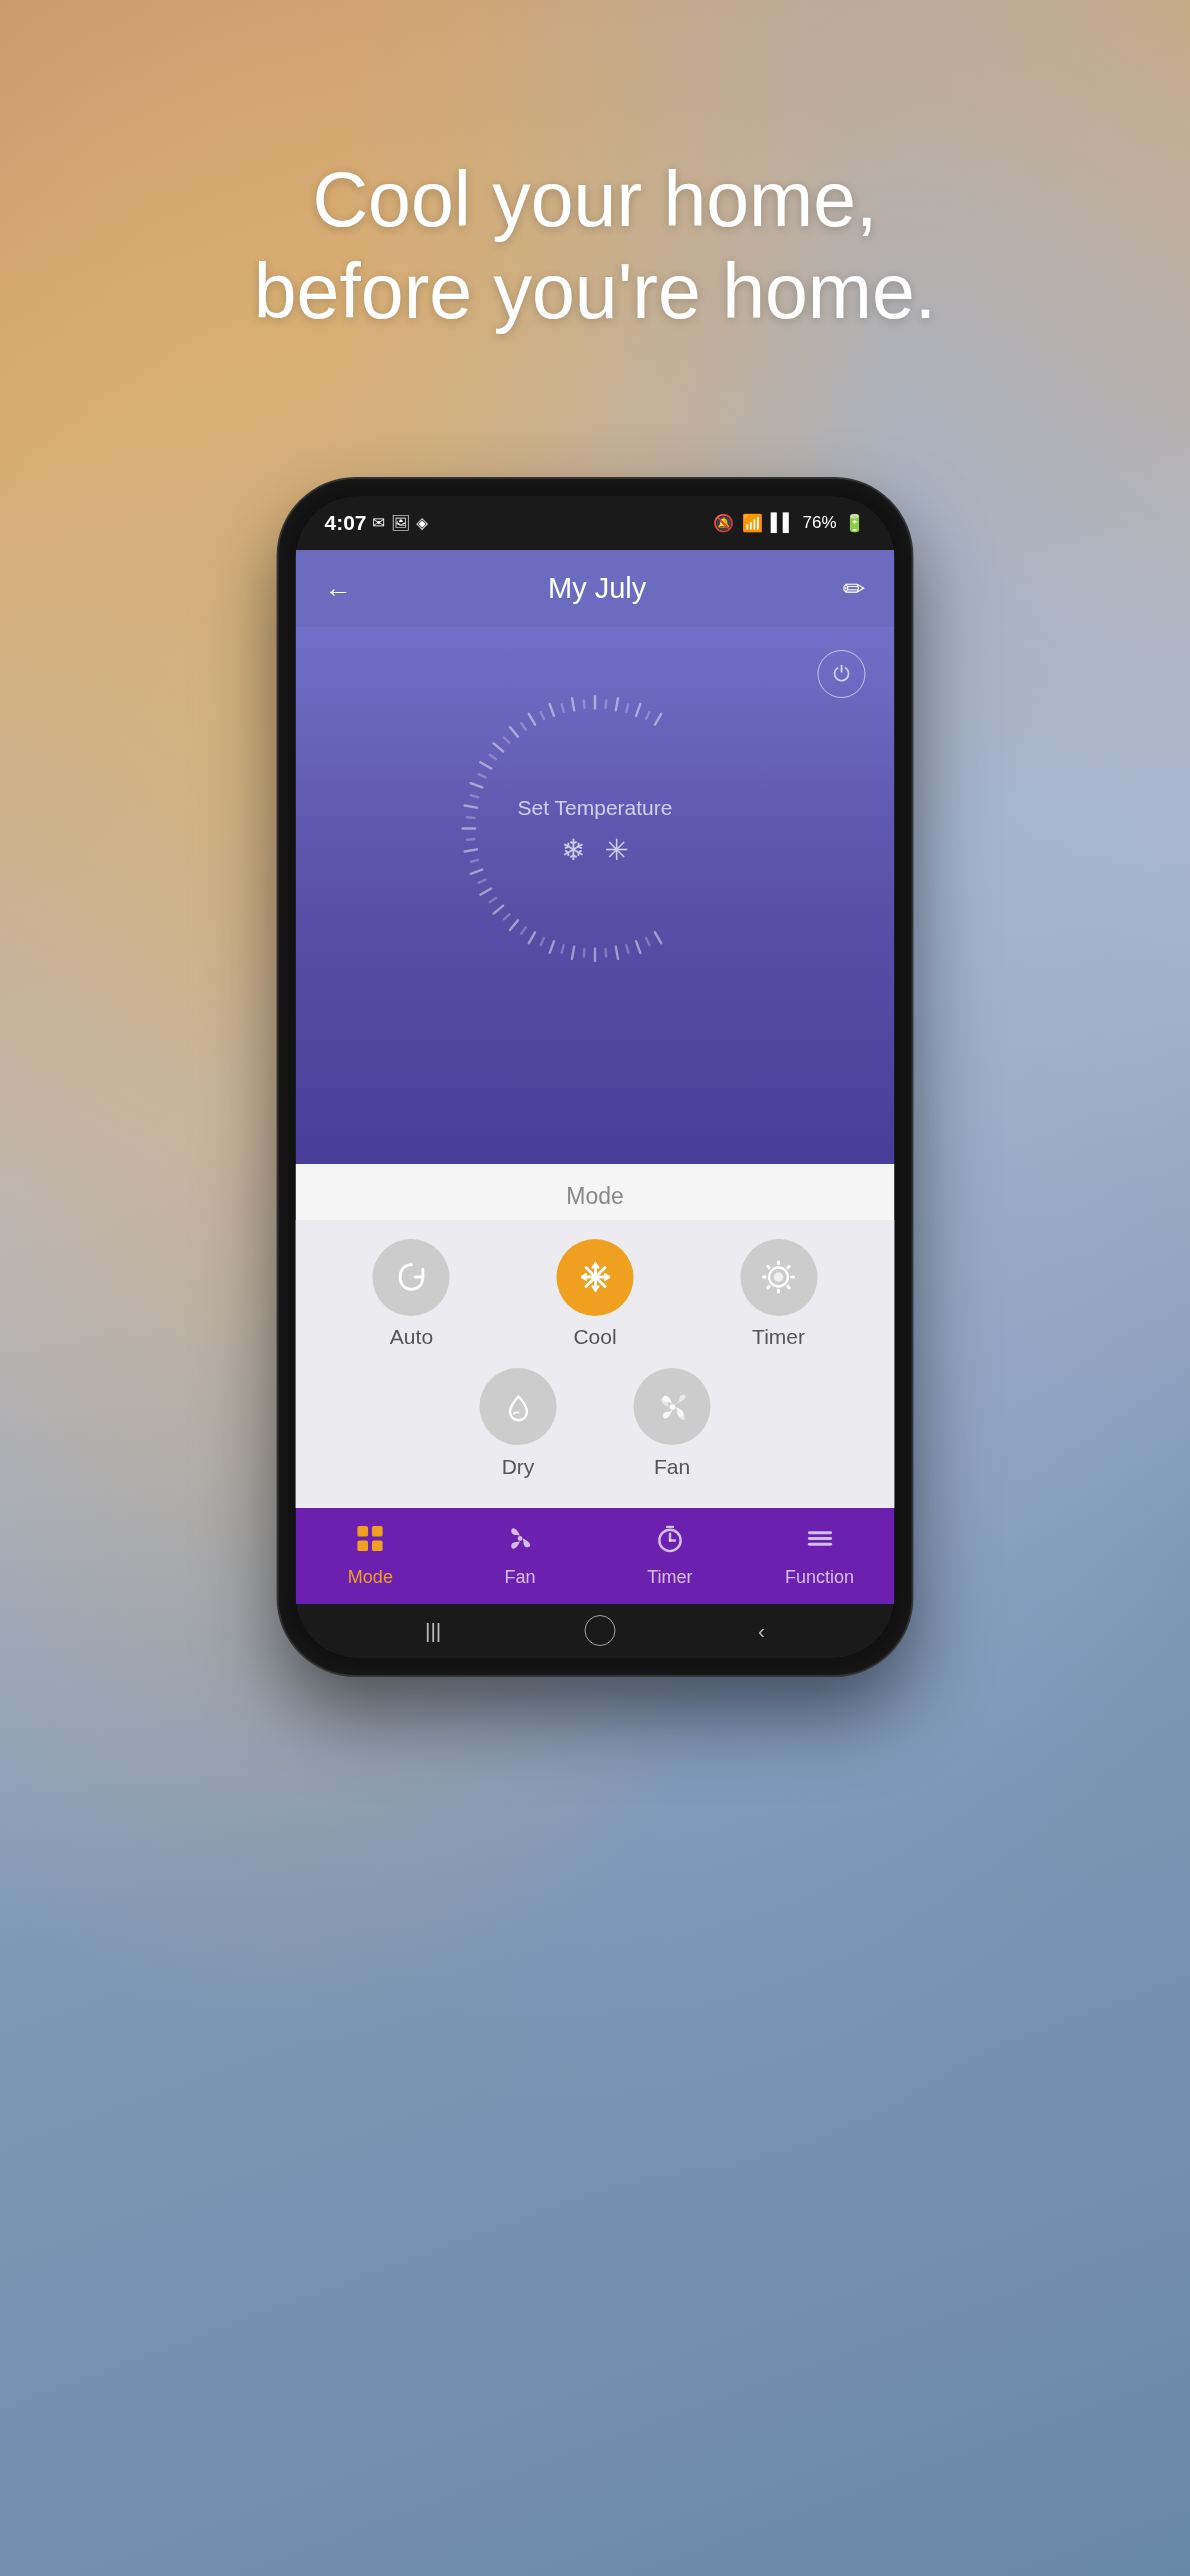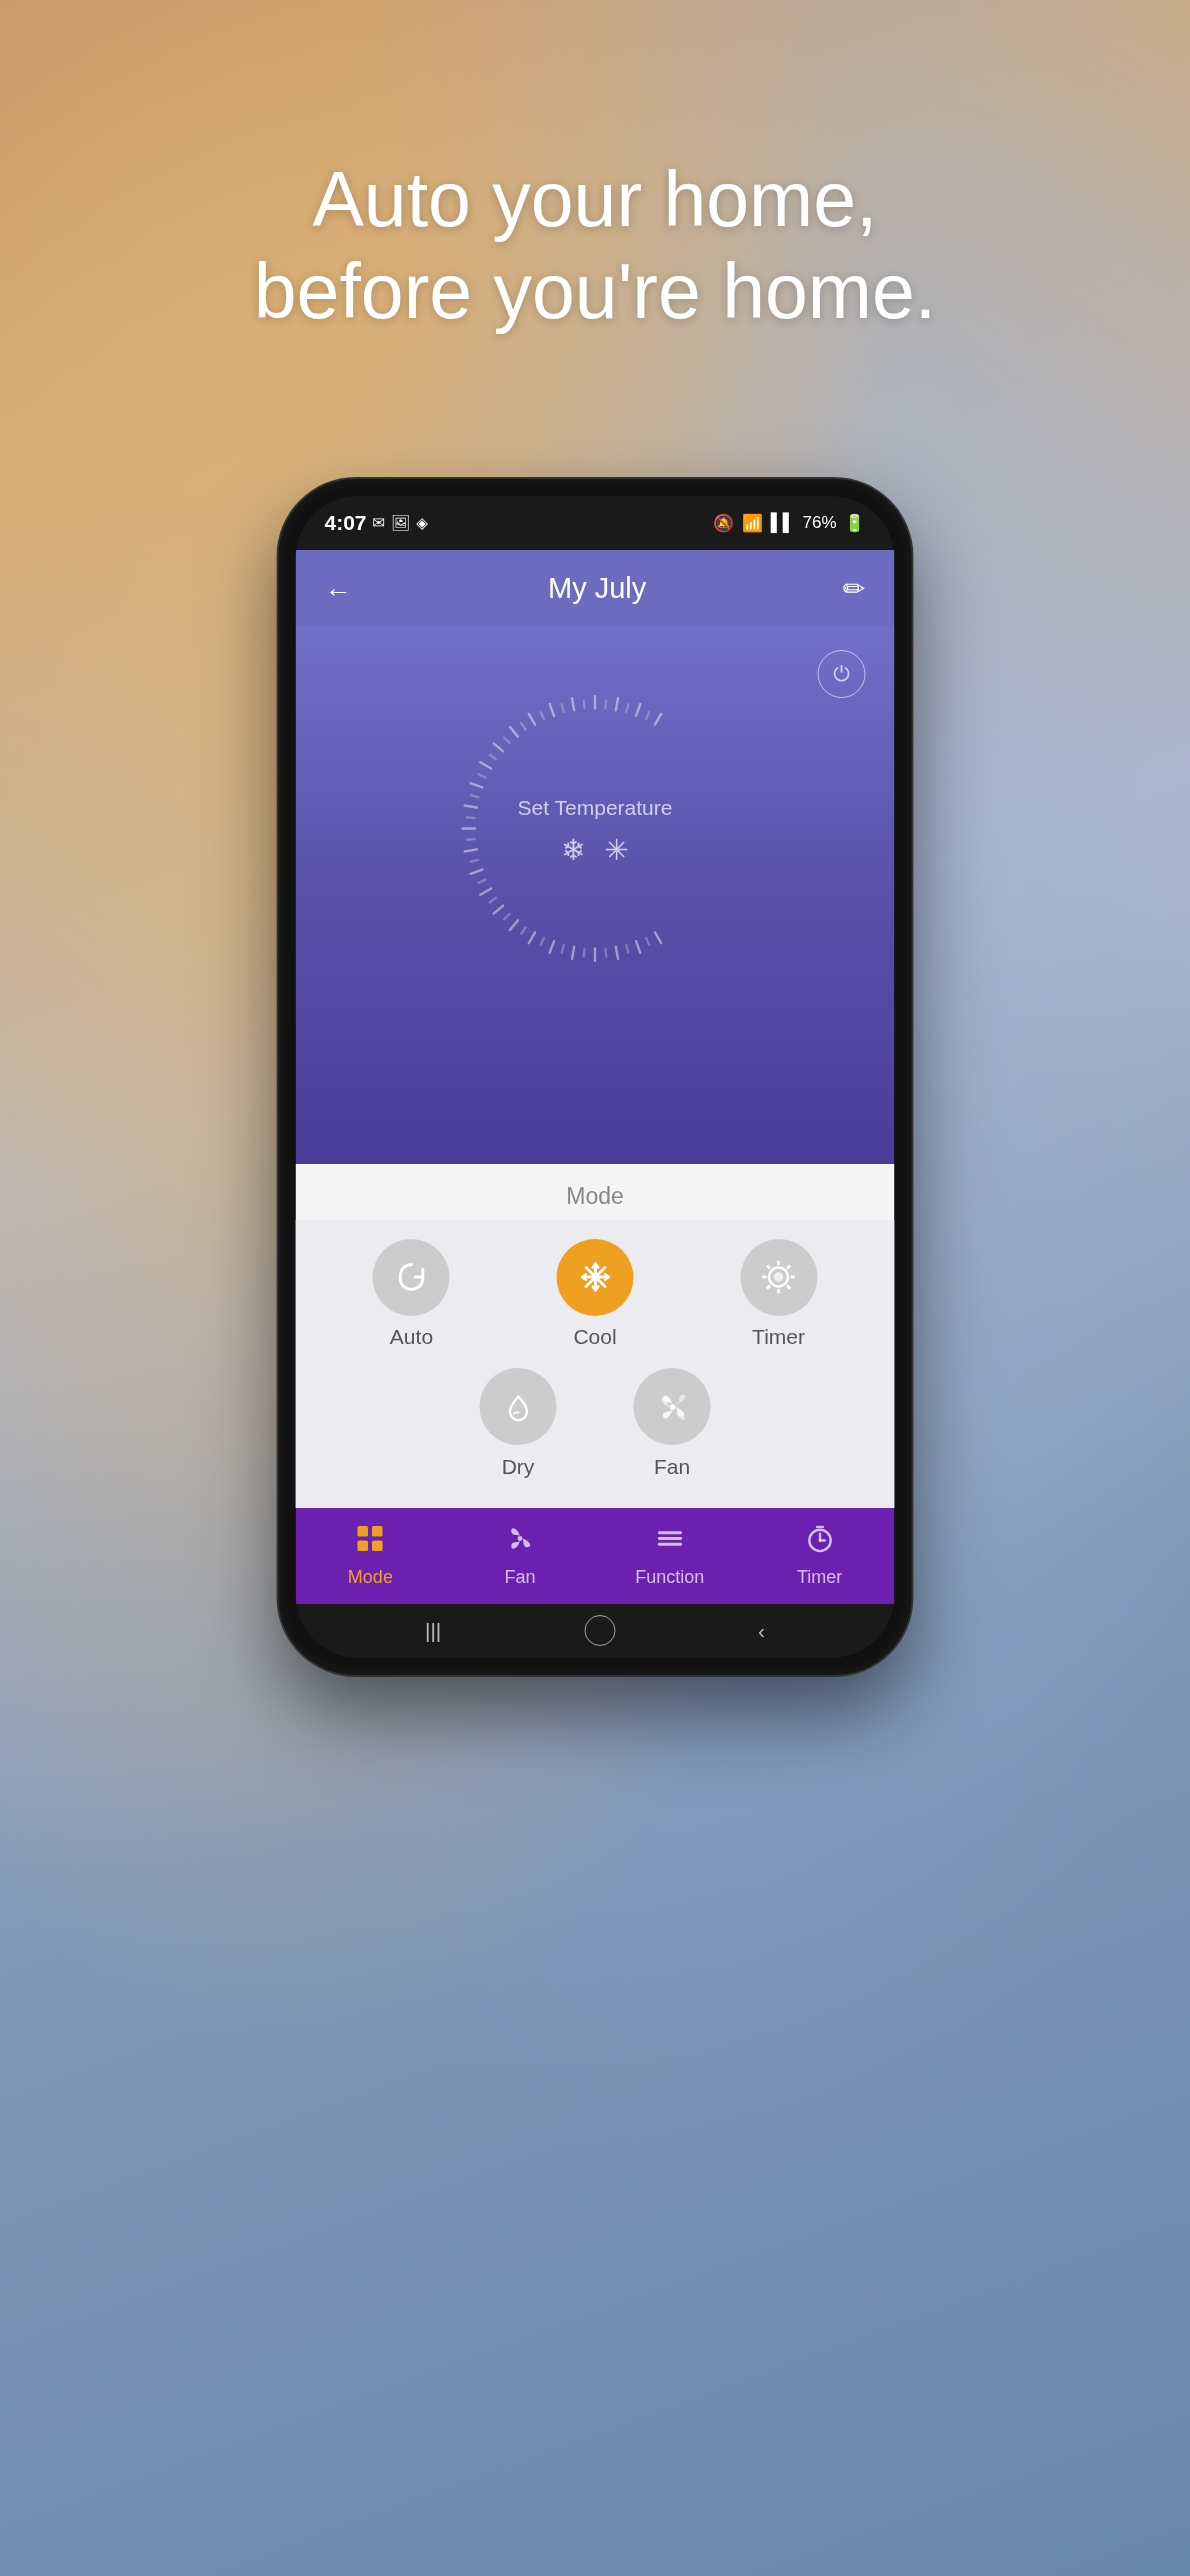--- a/index.html
+++ b/index.html
@@ -323,21 +323,21 @@
       color: rgba(255,255,255,0.7);
       font-size: 21px;
     }
   </style>
 </head>
 <body>
 
 <div class="bg"></div>
 
 <div class="tagline">
-  <span>Auto your home,</span><br>
+  <span>Cool your home,</span><br>
   <span>before you're home.</span>
 </div>
 
 <div class="phone-wrapper">
   <div class="phone-outer">
     <div class="phone-inner">
 
       <div class="status-bar">
         <div class="notch-area"></div>
         <div class="status-left">
@@ -538,39 +538,39 @@
               <path d="M18.5 16 C18.5 16 23.5 17.5 25.5 20.5 C27.5 23.5 26.5 25 23.5 25 C20.5 25 19.5 22 19.5 19 C19.5 17.5 18.5 16 18.5 16Z" fill="rgba(255,255,255,0.7)"></path>
               <path d="M16 18.5 C16 18.5 14.5 23.5 11.5 25.5 C8.5 27.5 7 26.5 7 23.5 C7 20.5 10 19.5 13 19.5 C14.5 19.5 16 18.5 16 18.5Z" fill="rgba(255,255,255,0.7)"></path>
             </svg>
           </span>
           <span class="nav-label">Fan</span>
         </div>
 
         <div class="nav-item">
           <span class="nav-icon">
             <svg width="31" height="31" viewBox="0 0 32 32" fill="none">
-              <line x1="5" y1="10" x2="27" y2="10" stroke="rgba(255,255,255,0.7)" stroke-width="3" stroke-linecap="round"></line>
-              <line x1="5" y1="16" x2="27" y2="16" stroke="rgba(255,255,255,0.7)" stroke-width="3" stroke-linecap="round"></line>
-              <line x1="5" y1="22" x2="27" y2="22" stroke="rgba(255,255,255,0.7)" stroke-width="3" stroke-linecap="round"></line>
-            </svg>
-          </span>
-          <span class="nav-label">Function</span>
-        </div>
-
-        <div class="nav-item">
-          <span class="nav-icon">
-            <svg width="31" height="31" viewBox="0 0 32 32" fill="none">
               <circle cx="16" cy="18" r="11" stroke="rgba(255,255,255,0.7)" stroke-width="2.5" fill="none"></circle>
               <line x1="16" y1="18" x2="16" y2="11" stroke="rgba(255,255,255,0.7)" stroke-width="2.5" stroke-linecap="round"></line>
               <line x1="16" y1="18" x2="21" y2="18" stroke="rgba(255,255,255,0.7)" stroke-width="2.5" stroke-linecap="round"></line>
               <line x1="13" y1="4" x2="19" y2="4" stroke="rgba(255,255,255,0.7)" stroke-width="2.5" stroke-linecap="round"></line>
             </svg>
           </span>
           <span class="nav-label">Timer</span>
         </div>
+
+        <div class="nav-item">
+          <span class="nav-icon">
+            <svg width="31" height="31" viewBox="0 0 32 32" fill="none">
+              <line x1="5" y1="10" x2="27" y2="10" stroke="rgba(255,255,255,0.7)" stroke-width="3" stroke-linecap="round"></line>
+              <line x1="5" y1="16" x2="27" y2="16" stroke="rgba(255,255,255,0.7)" stroke-width="3" stroke-linecap="round"></line>
+              <line x1="5" y1="22" x2="27" y2="22" stroke="rgba(255,255,255,0.7)" stroke-width="3" stroke-linecap="round"></line>
+            </svg>
+          </span>
+          <span class="nav-label">Function</span>
+        </div>
       </div>
 
       <div class="android-nav">
         <span class="android-nav-btn">|||</span>
         <span class="android-nav-btn" style="font-size:25px; border:1.9px solid rgba(255,255,255,0.6); border-radius:50%; width:31px;height:31px;display:flex;align-items:center;justify-content:center;"></span>
         <span class="android-nav-btn" style="font-size:21px;">‹</span>
       </div>
 
     </div>
   </div>

